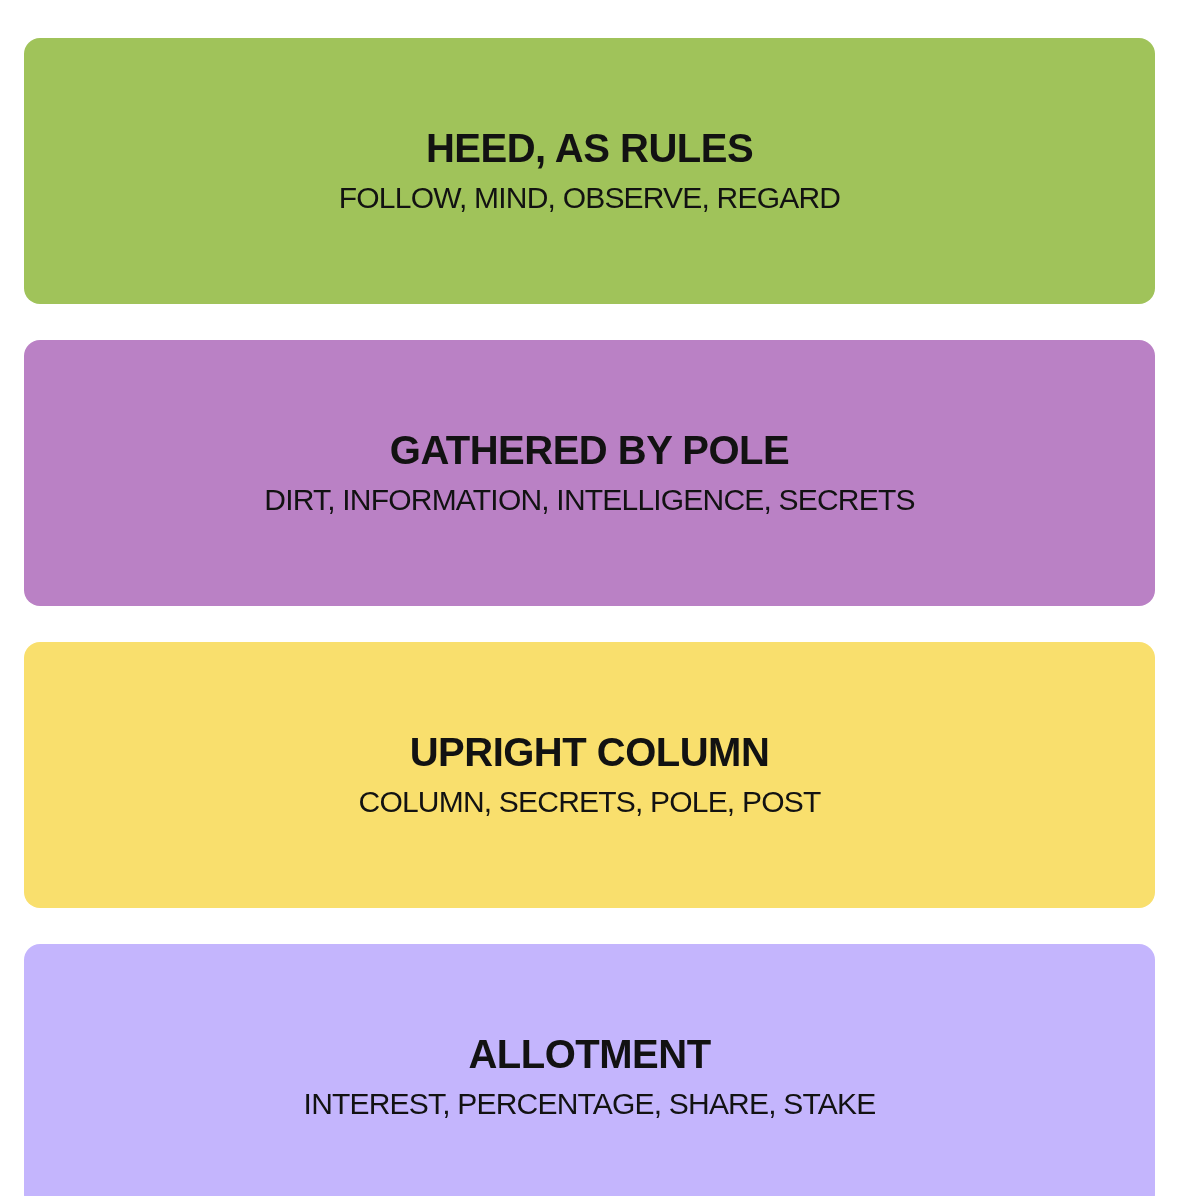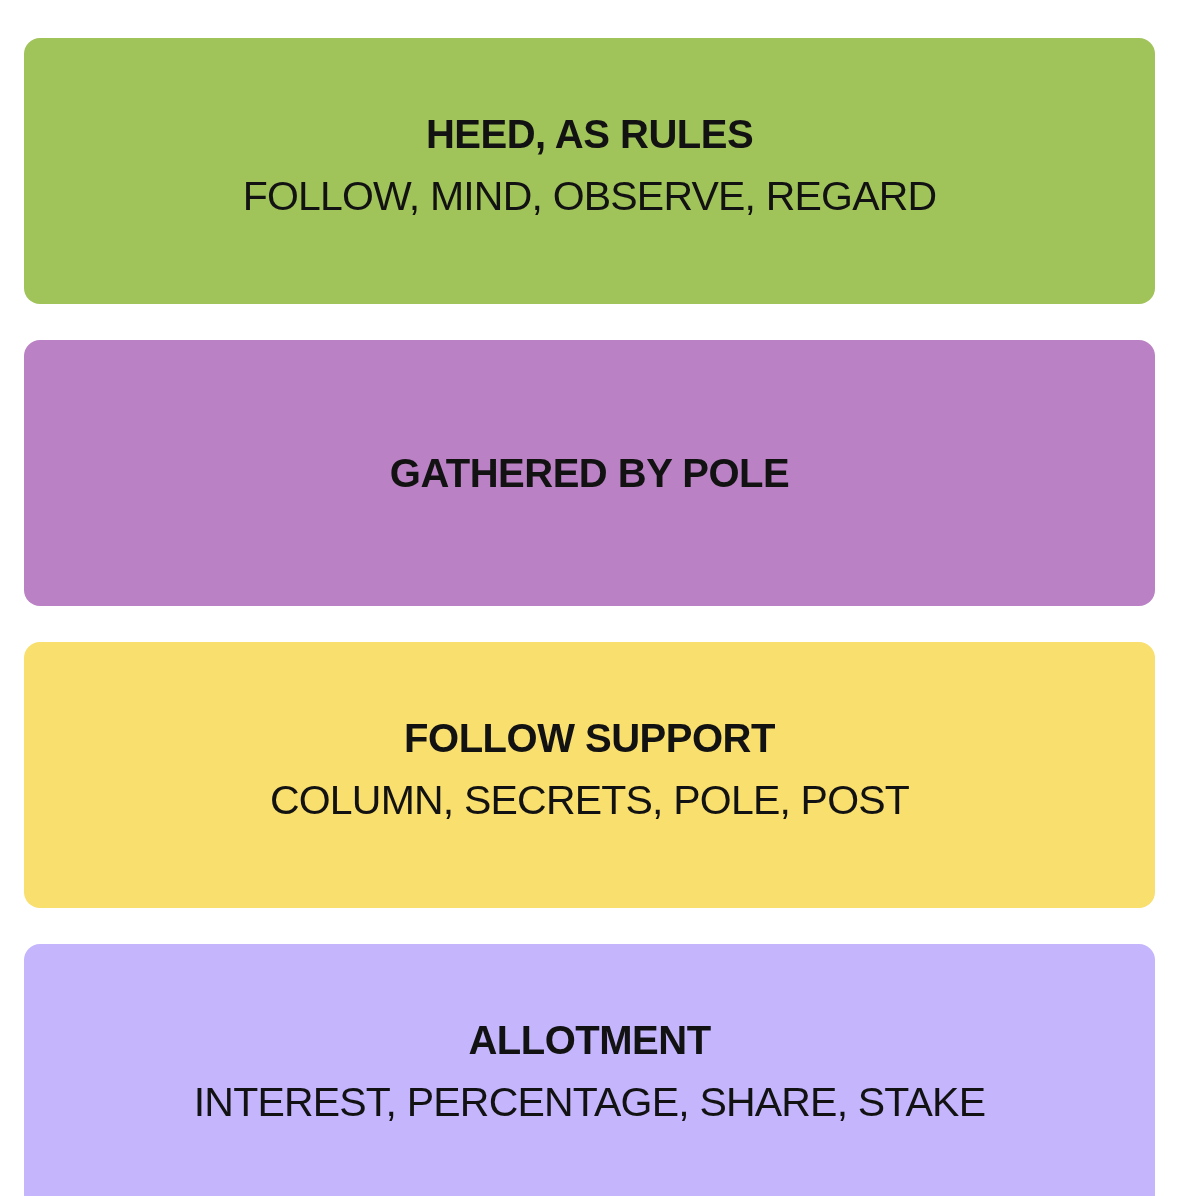--- a/index.html
+++ b/index.html
@@ -34,44 +34,45 @@
   }
   .card-title {
     margin: 0;
     font-size: 40px;
     font-weight: 700;
     line-height: 1.3;
     letter-spacing: -0.5px;
     white-space: nowrap;
   }
   .card-words {
-    margin: 10px;
-    font-size: 41px;
+    margin: 4px;
+    font-size: 30px;
     font-weight: 400;
     line-height: 1.3;
     letter-spacing: -0.8px;
     white-space: nowrap;
   }
 </style>
 </head>
 <body style="background: rgb(255, 255, 255);">
 
 <main class="board">
 
   <section class="card" style="background: rgb(160, 195, 90); color: rgb(18, 18, 18);">
     <h2 class="card-title">HEED, AS RULES</h2>
     <p class="card-words">FOLLOW, MIND, OBSERVE, REGARD</p>
   </section>
 
   <section class="card" style="background: rgb(186, 129, 197); color: rgb(18, 18, 18);">
     <h2 class="card-title">GATHERED BY POLE</h2>
+    <p class="card-words">DIRT, INFORMATION, INTELLIGENCE, SECRETS</p>
   </section>
 
   <section class="card" style="background: rgb(249, 223, 109); color: rgb(18, 18, 18);">
-    <h2 class="card-title">FOLLOW SUPPORT</h2>
+    <h2 class="card-title">UPRIGHT COLUMN</h2>
     <p class="card-words">COLUMN, SECRETS, POLE, POST</p>
   </section>
 
   <section class="card" style="background: #c4b5fd; color: rgb(18, 18, 18);">
     <h2 class="card-title">ALLOTMENT</h2>
     <p class="card-words">INTEREST, PERCENTAGE, SHARE, STAKE</p>
   </section>
 
 </main>
 

